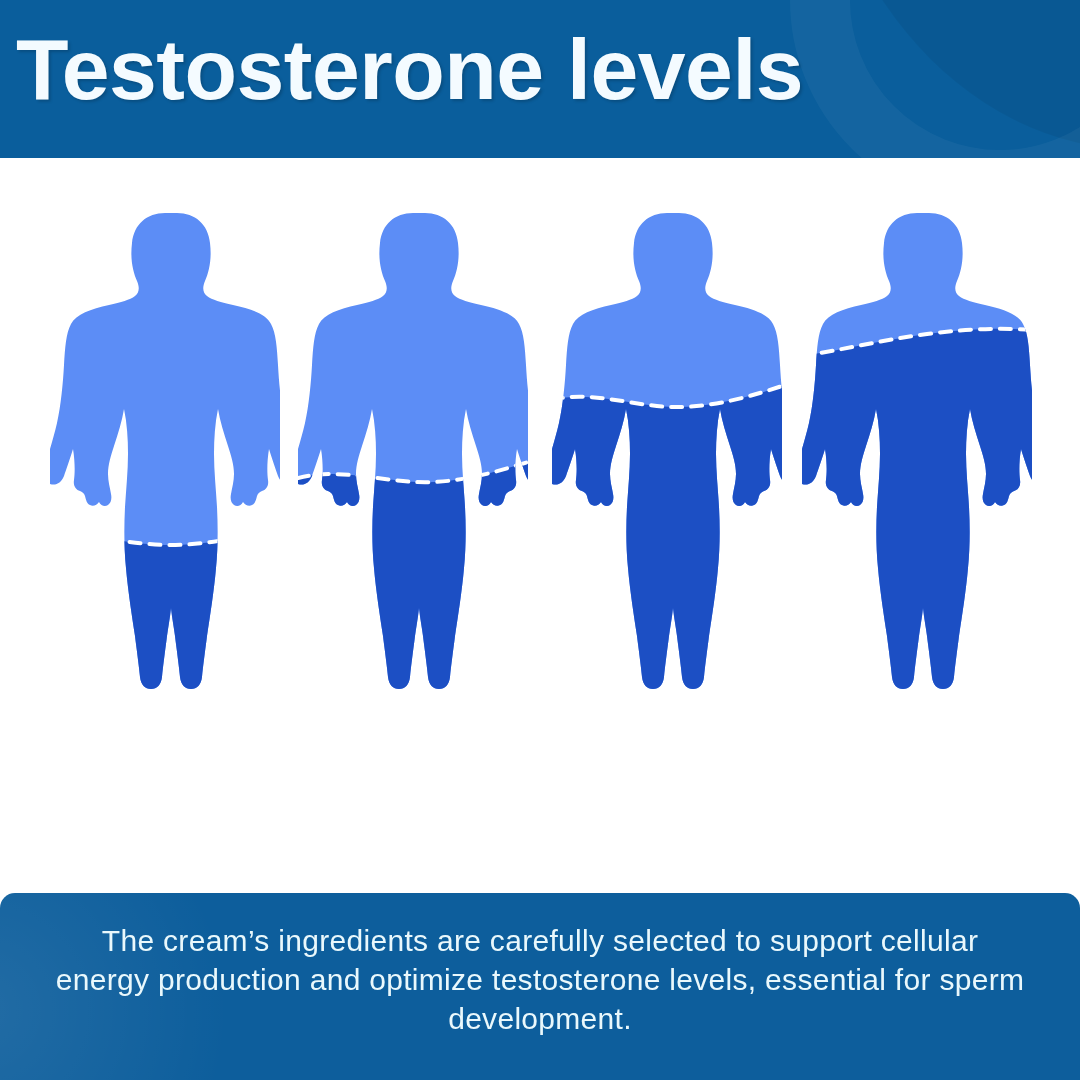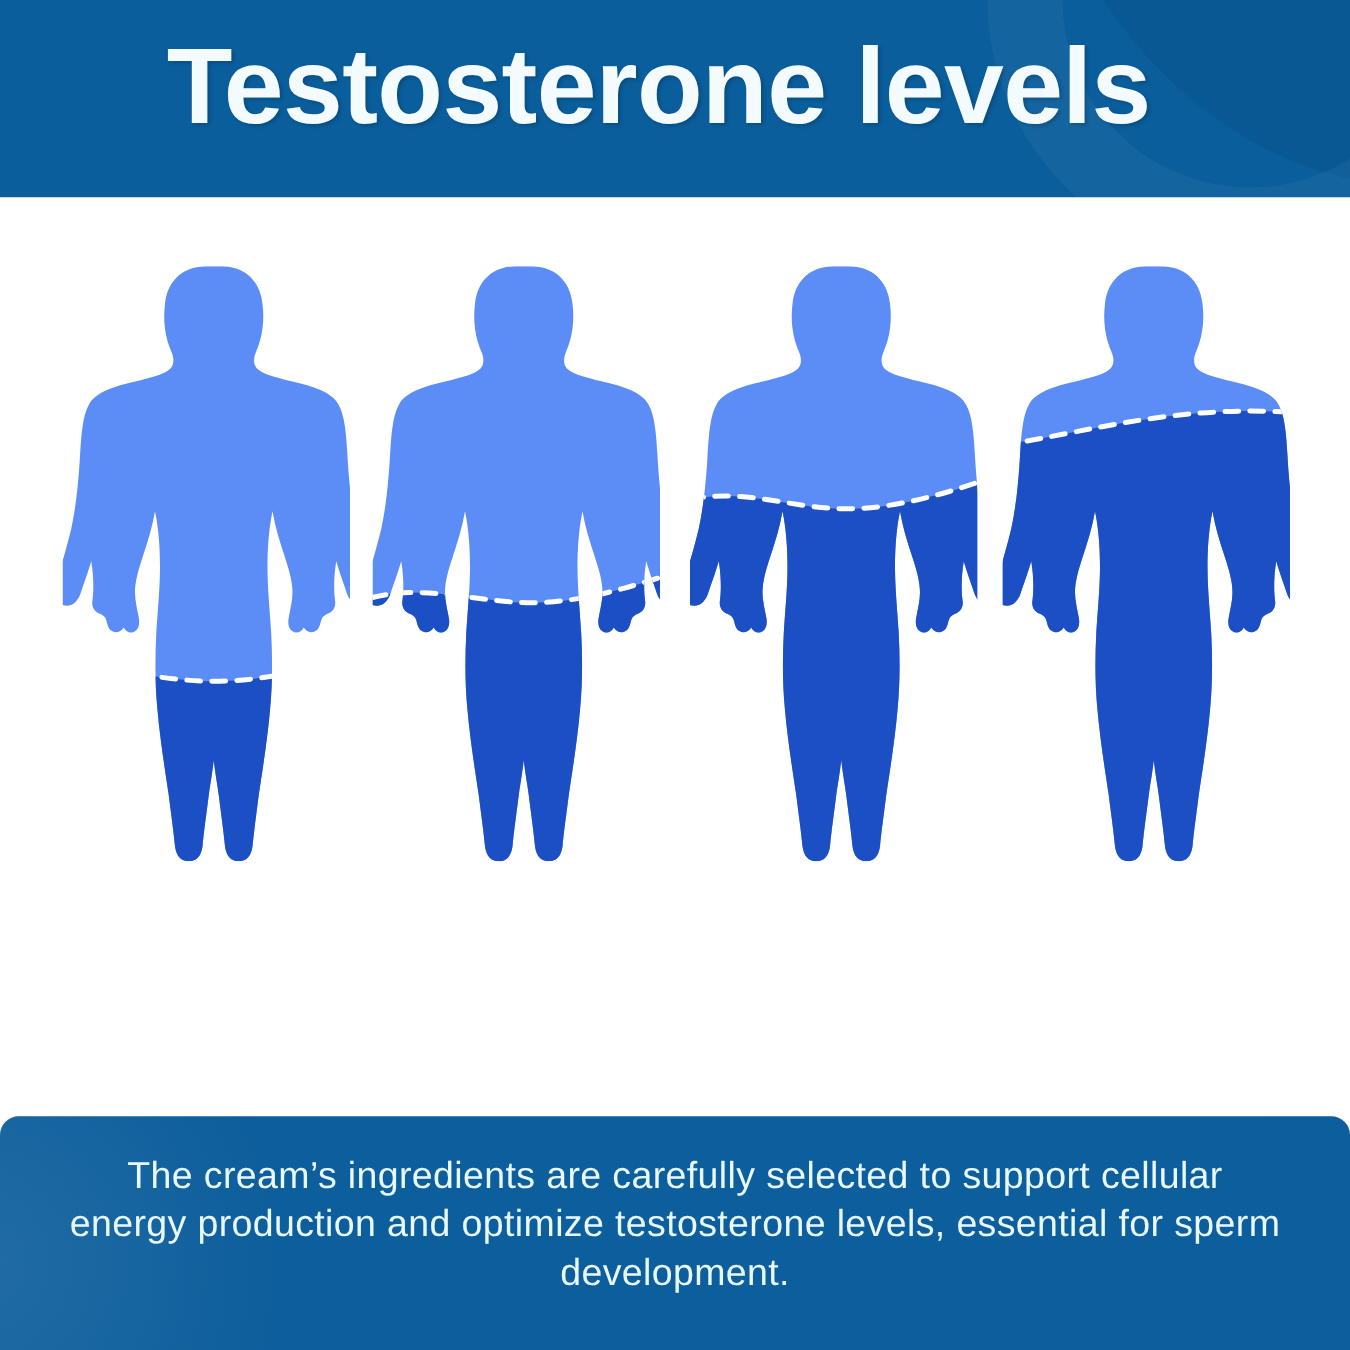--- a/index.html
+++ b/index.html
@@ -43,23 +43,22 @@
     position: absolute;
     right: -60px;
     top: -250px;
     width: 330px;
     height: 400px;
     border-radius: 0 0 0 100%;
     background: rgba(0,0,0,0.055);
   }
   #poster-title {
     position: absolute;
-    left: 4px; top: 26px;
+    left: 16px; top: 26px;
     width: 1046px;
-    text-align: center;
     color: #f4fbff;
     font-size: 86px;
     font-weight: bold;
     letter-spacing: -0.5px;
     line-height: 1;
     text-shadow: 2px 2px 3px rgba(0,0,0,0.18);
     white-space: nowrap;
   }
 
   

